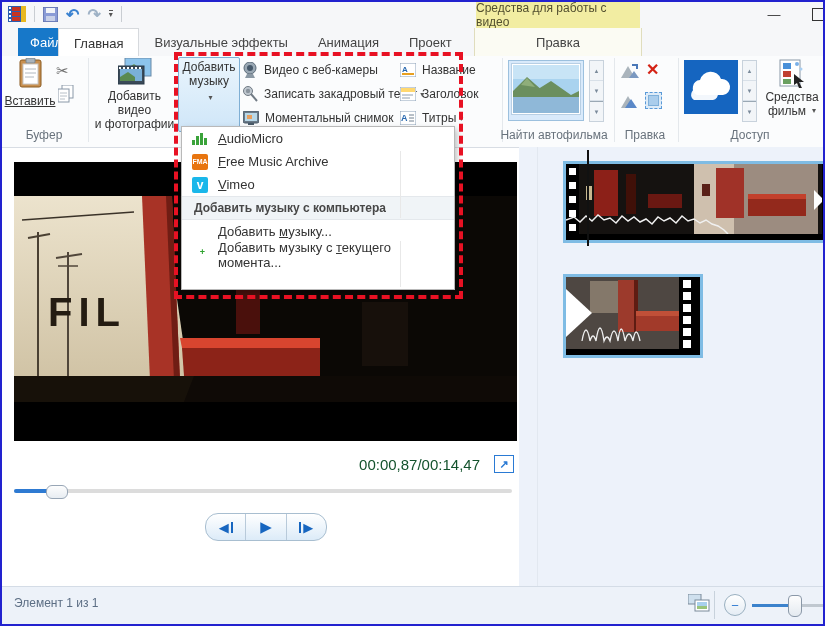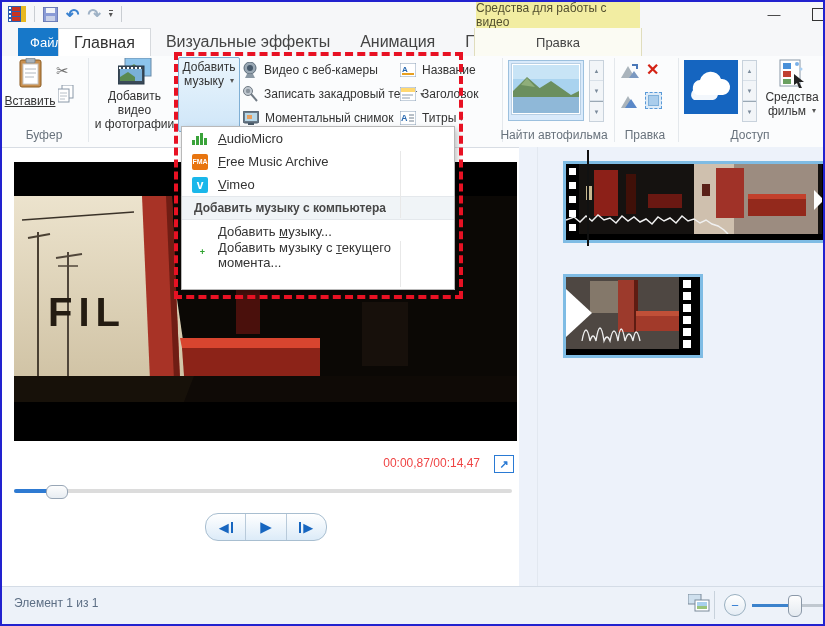--- a/index.html
+++ b/index.html
@@ -20,21 +20,21 @@
   .ctx-badge{left:476px;top:2px;width:164px;height:26px;background:#f2eda2;
              display:flex;align-items:center;justify-content:center;
              font-size:12px;color:#53502f;}
   .win-min{right:38px;top:6px;width:26px;height:16px;display:flex;align-items:center;justify-content:center;color:#333;font-size:13px;}
   .win-max{left:812px;top:8px;width:14px;height:11px;border:1px solid #333;background:#f6f7f9;}
 
   
   .tabrow{left:0;top:28px;width:825px;height:28px;background:#f6f7f9;border-bottom:1px solid #e3e6ea;}
   .tab-file{left:18px;top:0;width:56px;height:28px;background:#1778c9;color:#fff;
             display:flex;align-items:center;justify-content:center;font-size:13px;}
-  .tab{height:28px;display:flex;align-items:center;justify-content:center;font-size:16px;color:#444;padding:0 15px;}
+  .tab{height:28px;display:flex;align-items:center;justify-content:center;font-size:13px;color:#444;padding:0 15px;}
   .tab.active{background:#fff;border:1px solid #d6d9dd;border-bottom:none;color:#333;}
   .tabs-strip{left:58px;top:0;height:28px;display:flex;}
   .ctx-zone{left:474px;top:0;width:166px;height:28px;background:#fbfbf3;
             border-left:1px solid #e0ddbd;border-right:1px solid #e0ddbd;
             display:flex;align-items:center;justify-content:center;font-size:13px;color:#444;}
 
   
   .ribbon{left:0;top:56px;width:825px;height:91px;background:#fbfcfd;border-bottom:1px solid #d8dde4;}
   .rib-sep{top:2px;width:1px;height:84px;background:#e4e8ec;}
   .grp-label{top:72px;height:16px;font-size:12px;color:#68727c;text-align:center;}
@@ -75,21 +75,21 @@
   .note-plus em{position:absolute;right:-5px;bottom:-2px;font-style:normal;font-size:9px;font-weight:bold;color:#2fa32f;}
   u{text-decoration:underline;}
 
   
   .red-box{left:174px;top:52px;width:281px;height:239px;border:4px dashed #e81123;z-index:50;pointer-events:none;}
 
   
   .right-panel{left:519px;top:147px;width:306px;height:439px;background:#edf2fa;}
   .clip{border:3px solid #7fbce4;background:#000;overflow:hidden;z-index:5;}
   .playhead{left:587px;top:150px;width:2px;height:96px;background:#111;z-index:8;}
-  .time-label{top:456px;left:330px;width:150px;text-align:right;font-size:12px;color:#ef4444;}
+  .time-label{top:456px;left:330px;width:150px;text-align:right;font-size:15px;color:#14532d;}
   .expand-btn{left:494px;top:455px;width:18px;height:16px;border:1px solid #2a7ad4;background:#fff;
               display:flex;align-items:center;justify-content:center;color:#2a7ad4;font-size:11px;font-weight:bold;}
   .seek-track{left:14px;top:489px;width:498px;height:4px;background:#dcdcdc;border-radius:2px;}
   .seek-fill{left:14px;top:489px;width:38px;height:4px;background:#2e7ad2;border-radius:2px;}
   .seek-thumb{left:46px;top:485px;width:20px;height:12px;background:linear-gradient(#fdfdfd,#e8edf2);
               border:1px solid #98a6b6;border-radius:6px;}
   .transport{left:205px;top:513px;width:120px;height:26px;border:1px solid #a8bed0;border-radius:13px;
              background:linear-gradient(#ffffff,#dcebf8);display:flex;overflow:hidden;}
   .tbtn{flex:1;display:flex;align-items:center;justify-content:center;color:#1766c0;font-size:13px;gap:2px;}
   .tbtn+.tbtn{border-left:1px solid #b8cada;}
@@ -206,21 +206,21 @@
         <rect x="17" y="9" width="2" height="2" fill="#fff"></rect>
           <rect x="21" y="9" width="2" height="2" fill="#fff"></rect>
       </svg>
       <span style="margin-top:4px;">Добавить видео</span>
       <span>и фотографии</span>
     </div>
 
     <div class="abs music-btn bigbtn">
       <span class="music-note-big"></span>
       <span style="margin-top:2px;">Добавить</span>
-      <span class="flex" style="gap:3px;">
+      <span class="flex" style="gap:3px;flex-direction:column;">
         <span>музыку</span>
         <span class="dd-arrow">▾</span>
       </span>
     </div>
 
     <div class="abs smallrow" style="left:243px;top:2px;">
       <svg width="15" height="16">
         <circle cx="7" cy="6" r="6" fill="#9aa8b4" stroke="#5a6a78"></circle>
         <circle cx="7" cy="6" r="3" fill="#46586a"></circle>
         <path d="M4 12 L10 12 L12 16 L2 16 Z" fill="#8a98a4"></path>

